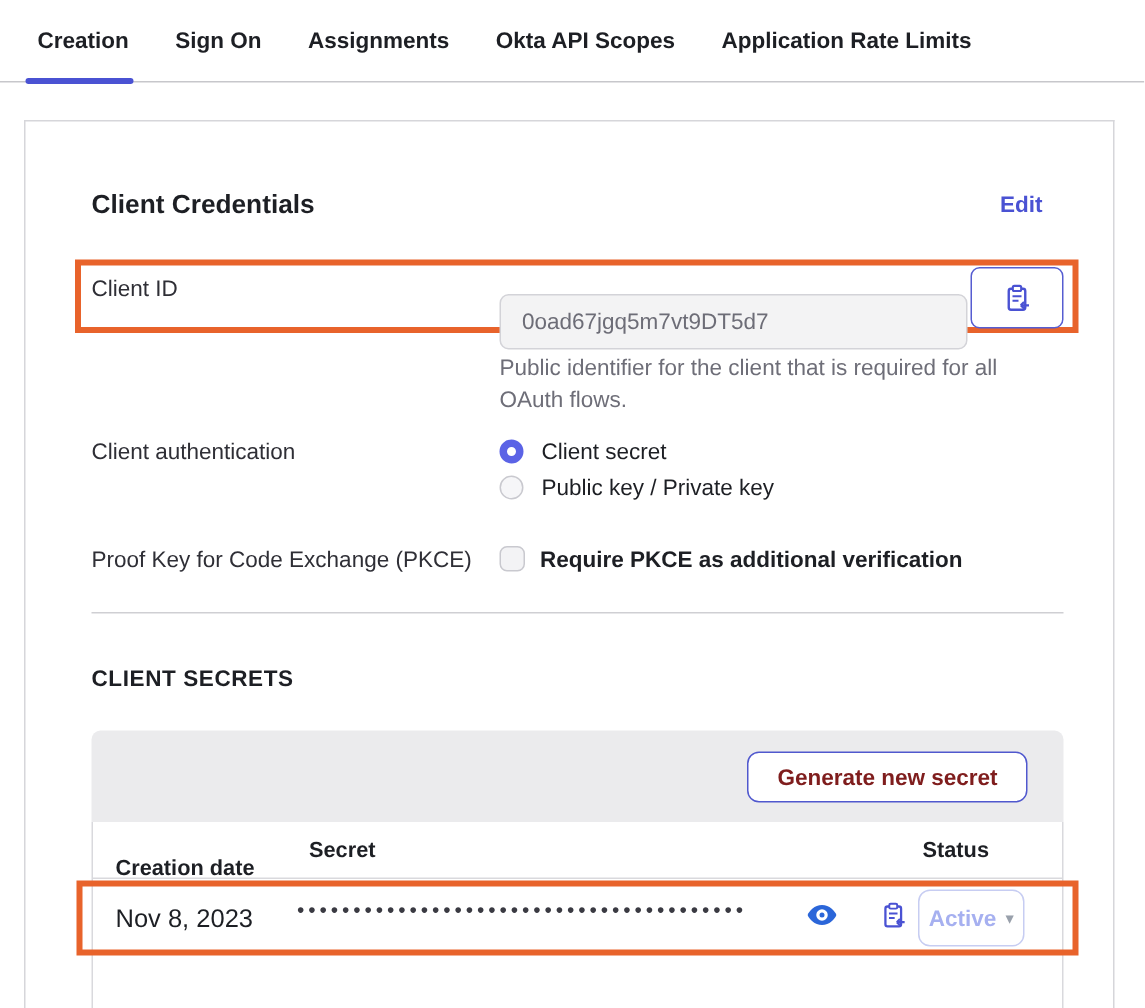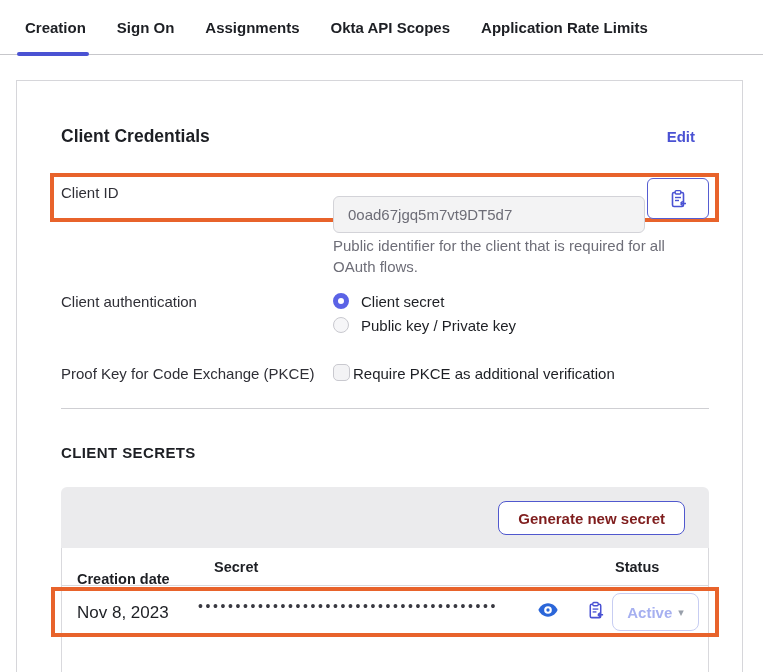--- a/index.html
+++ b/index.html
@@ -58,32 +58,32 @@
   .generate-btn { position:absolute; right:24px; top:14px; height:34px; padding:0 19px;
       background:#ffffff; border:1px solid #5058ce; border-radius:8px;
       font-size:15px; font-weight:bold; color:#7f1d1d; cursor:pointer;
       display:flex; align-items:center; font-family:"Liberation Sans", sans-serif; }
 
   .table { position:absolute; left:44px; top:467px; width:648px; height:125px;
       background:#ffffff; border-left:1px solid #d9d9dd; border-right:1px solid #d9d9dd; }
   .thead { position:relative; height:38px; border-bottom:1px solid #d9d9dd; }
   .th { position:absolute; top:11px; font-size:14.5px; font-weight:bold; color:#1d1f24; }
   .th-date   { left:15px;margin-top:12px; }
-  .th-secret { left:152px; }
+  .th-secret { left:144px; }
   .th-status { left:553px; }
 
   .trow { position:relative; height:50px; }
   .td-date { position:absolute; left:15px; top:17px; font-size:17px; color:#1d1f24; }
   .td-dots { position:absolute; left:136px; top:12px; width:330px; font-size:14px;
       letter-spacing:2.6px; color:#3a3a42; overflow:hidden; white-space:nowrap; }
   .eye-btn  { position:absolute; left:475px; top:14px; width:22px; height:20px; cursor:pointer;
       display:flex; align-items:center; justify-content:center; }
   .copy-btn2 { position:absolute; left:522px; top:12px; width:22px; height:24px; cursor:pointer;
       display:flex; align-items:center; justify-content:center; }
-  .status-btn { position:absolute; left:550px; top:7px; width:87px; height:38px;
+  .status-btn { position:absolute; left:550px; top:7px; width:71px; height:38px;
       background:#ffffff; border:1.5px solid #c7cdf2; border-radius:8px;
       display:flex; align-items:center; justify-content:center; gap:6px; cursor:pointer; }
   .status-btn .lbl { font-size:15px; font-weight:bold; color:#a6b0f0; }
   .status-btn .caret { font-size:11px; color:#99a0ab; margin-top:1px; }
 </style>
 </head>
 <body>
 
 <div id="screen">
 
@@ -118,21 +118,21 @@
     <div class="help-text">Public identifier for the client that is required for all OAuth flows.</div>
 
     <div class="field-label" style="left:44px; top:212px;">Client authentication</div>
     <div class="radio radio--on" style="left:316px; top:212px;"></div>
     <div class="opt-label" style="left:344px; top:212px;">Client secret</div>
     <div class="radio radio--off" style="left:316px; top:236px;"></div>
     <div class="opt-label" style="left:344px; top:236px;">Public key / Private key</div>
 
     <div class="field-label" style="left:44px; top:284px;">Proof Key for Code Exchange (PKCE)</div>
     <div class="checkbox" style="left:316px; top:283px;"></div>
-    <div class="opt-label" style="left:336px; top:284px;">Require PKCE as additional verification</div>
+    <div class="opt-label" style="left:343px; top:284px;font-weight:bold;">Require PKCE as additional verification</div>
 
     <div class="divider"></div>
 
     <div class="secrets-title">CLIENT SECRETS</div>
 
     <div class="toolbar">
       <button class="generate-btn">Generate new secret</button>
     </div>
 
     <div class="table">

